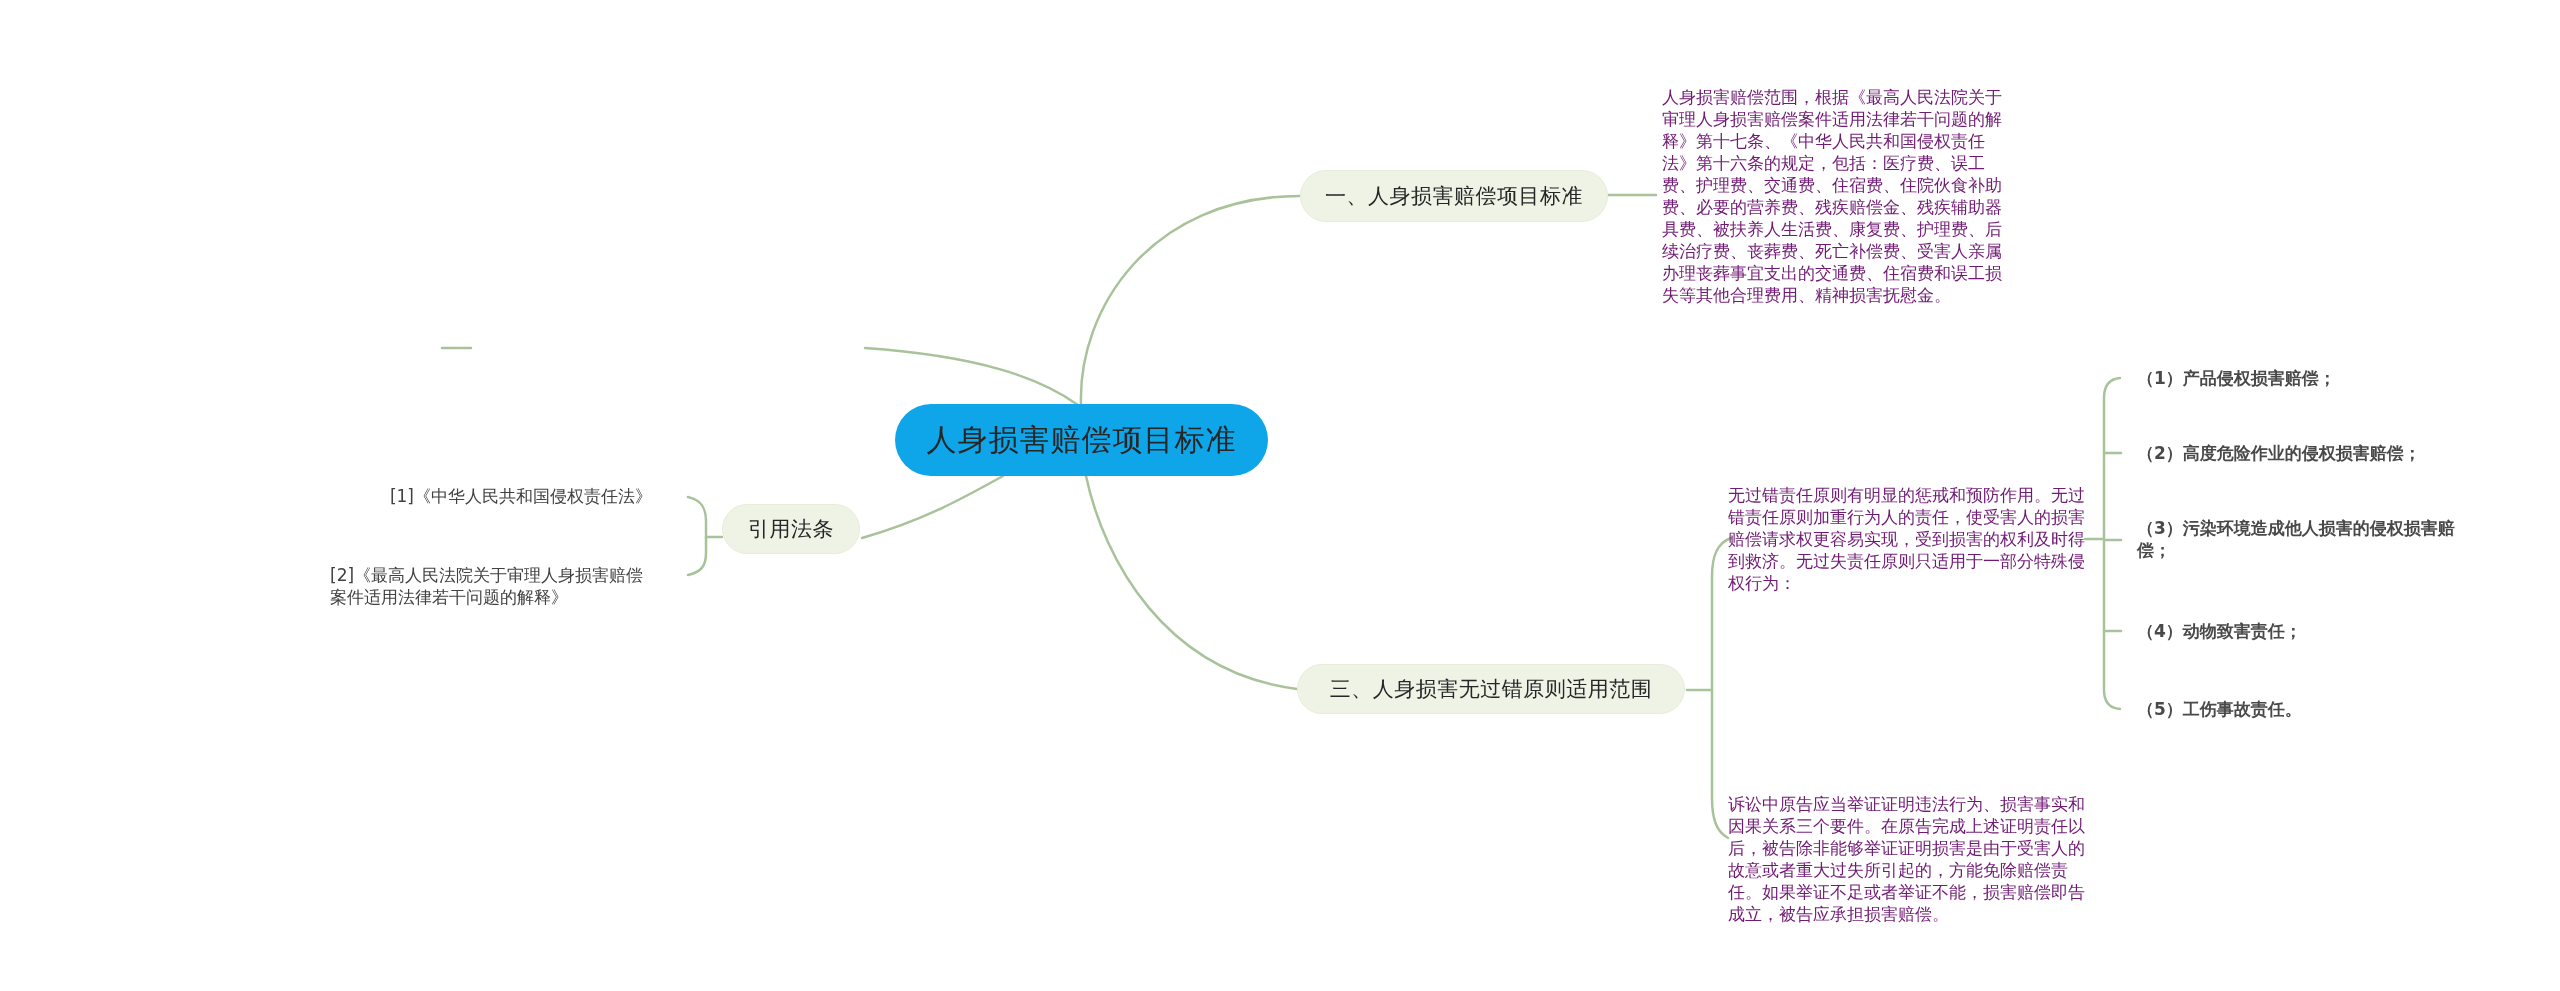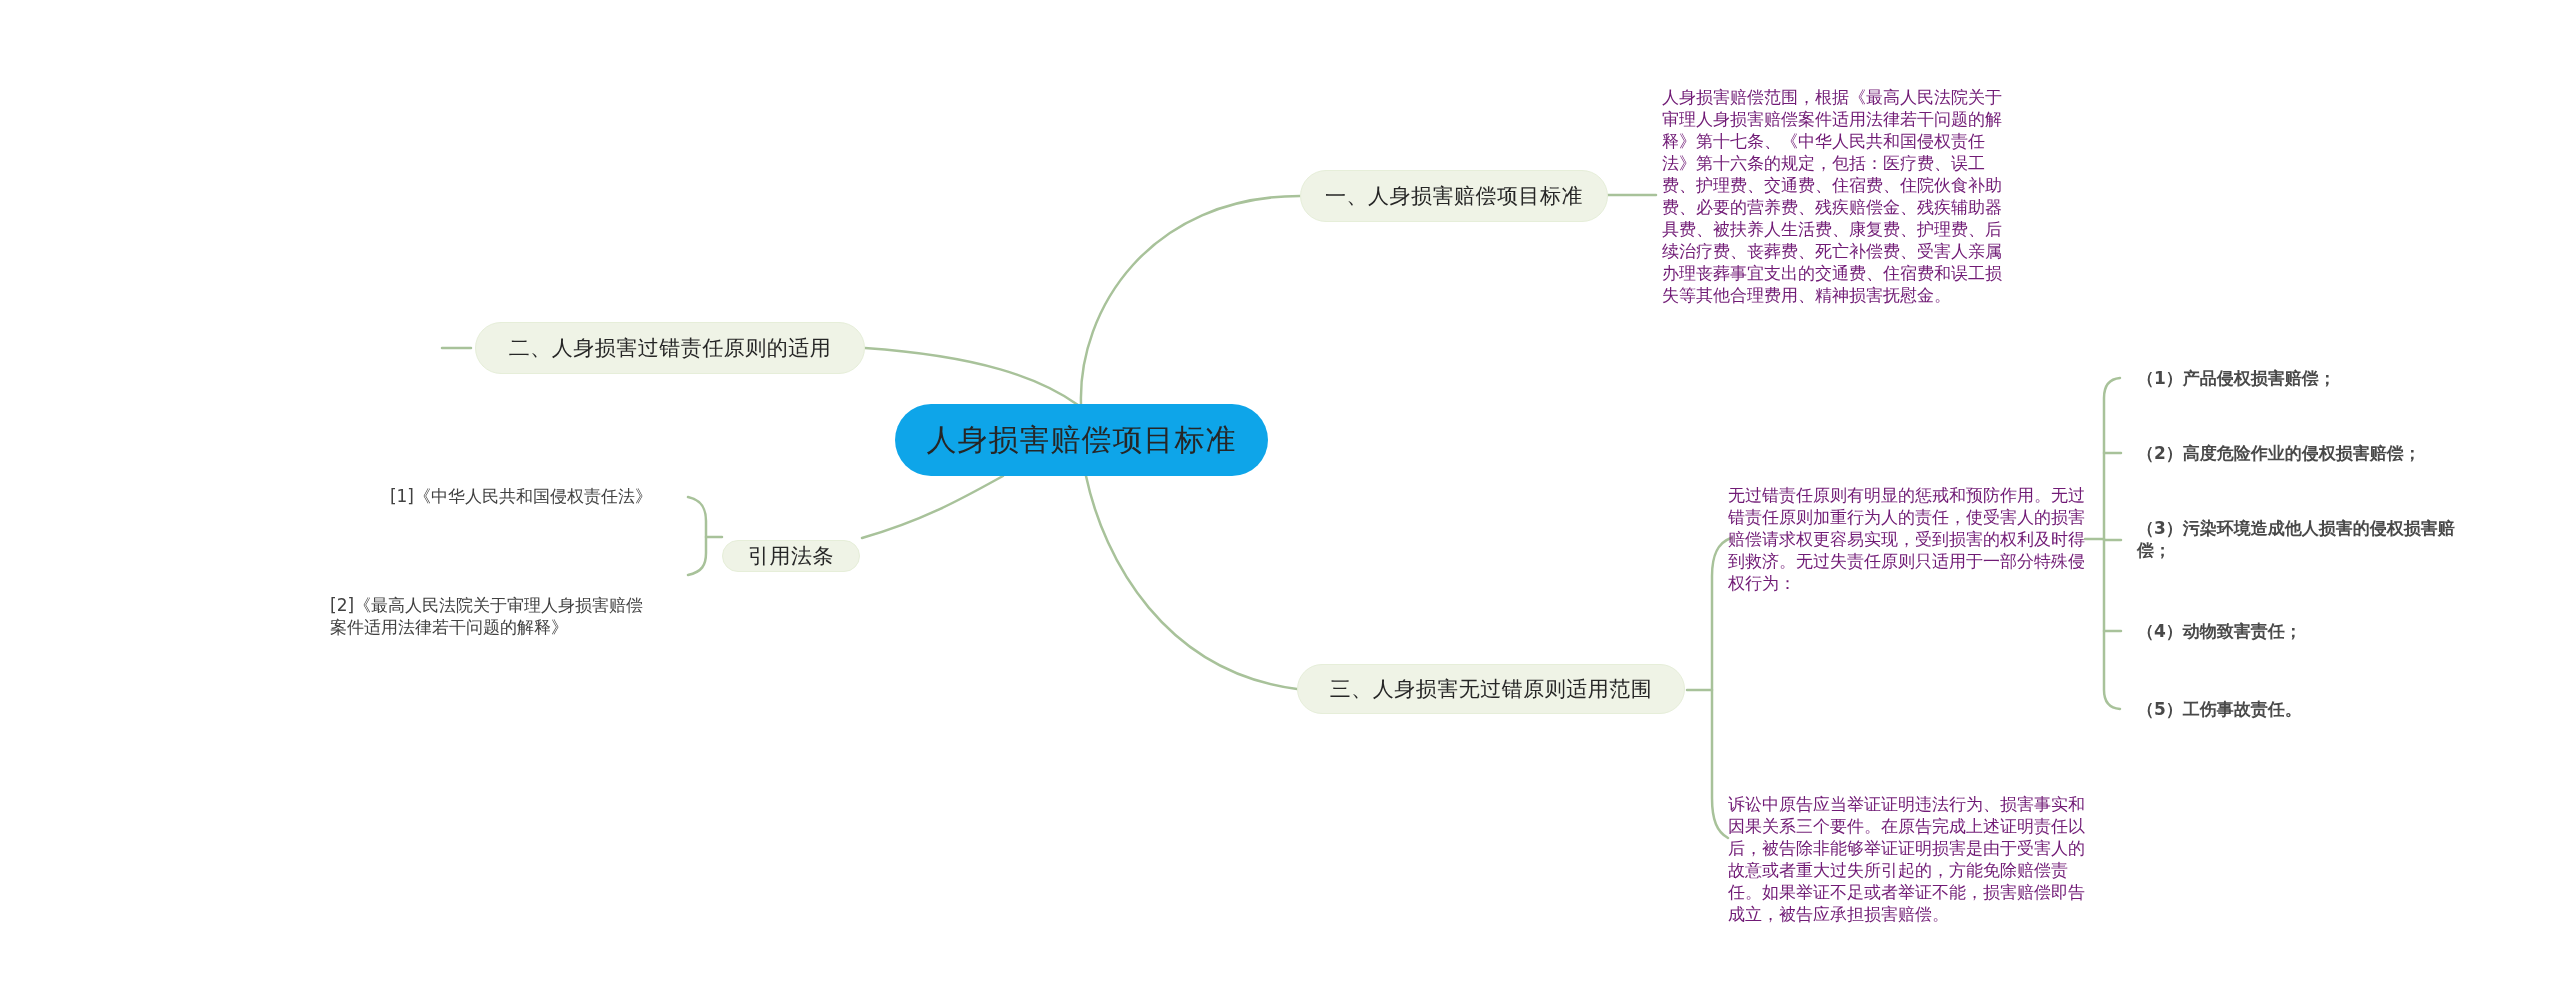--- a/index.html
+++ b/index.html
@@ -51,25 +51,24 @@
     <path d="M2104,453 L2121,453"></path>
     <path d="M2104,540 L2121,540"></path>
     <path d="M2104,631 L2121,631"></path>
   </svg>
 
   <div class="pill central" style="left:895px;top:404px;width:373px;height:72px;">人身损害赔偿项目标准</div>
 
   <div class="pill branch" style="left:1300px;top:170px;width:308px;height:52px;">一、人身损害赔偿项目标准</div>
   <div class="note" style="left:1662px;top:86px;width:352px;">人身损害赔偿范围，根据《最高人民法院关于审理人身损害赔偿案件适用法律若干问题的解释》第十七条、《中华人民共和国侵权责任法》第十六条的规定，包括：医疗费、误工费、护理费、交通费、住宿费、住院伙食补助费、必要的营养费、残疾赔偿金、残疾辅助器具费、被扶养人生活费、康复费、护理费、后续治疗费、丧葬费、死亡补偿费、受害人亲属办理丧葬事宜支出的交通费、住宿费和误工损失等其他合理费用、精神损害抚慰金。</div>
 
-  <div class="pill branch" style="left:475px;top:322px;width:390px;height:52px;">二、人身损害过错责任原则的适用</div>
 
-  <div class="pill branch" style="left:722px;top:540px;width:138px;height:32px;border-radius:25px;">引用法条</div>
+  <div class="pill branch" style="left:722px;top:504px;width:138px;height:50px;border-radius:25px;">引用法条</div>
   <div class="note cite" style="left:330px;top:485px;width:322px;text-align:right;">[1]《中华人民共和国侵权责任法》</div>
-  <div class="note cite" style="left:330px;top:564px;width:322px;margin-top:30px;">[2]《最高人民法院关于审理人身损害赔偿案件适用法律若干问题的解释》</div>
+  <div class="note cite" style="left:330px;top:564px;width:322px;">[2]《最高人民法院关于审理人身损害赔偿案件适用法律若干问题的解释》</div>
 
   <div class="pill branch" style="left:1297px;top:664px;width:388px;height:50px;border-radius:25px;">三、人身损害无过错原则适用范围</div>
   <div class="note" style="left:1728px;top:484px;width:360px;">无过错责任原则有明显的惩戒和预防作用。无过错责任原则加重行为人的责任，使受害人的损害赔偿请求权更容易实现，受到损害的权利及时得到救济。无过失责任原则只适用于一部分特殊侵权行为：</div>
   <div class="note" style="left:1728px;top:793px;width:360px;">诉讼中原告应当举证证明违法行为、损害事实和因果关系三个要件。在原告完成上述证明责任以后，被告除非能够举证证明损害是由于受害人的故意或者重大过失所引起的，方能免除赔偿责任。如果举证不足或者举证不能，损害赔偿即告成立，被告应承担损害赔偿。</div>
 
   <div class="note item" style="left:2137px;top:367px;width:350px;">（1）产品侵权损害赔偿；</div>
   <div class="note item" style="left:2137px;top:442px;width:350px;">（2）高度危险作业的侵权损害赔偿；</div>
   <div class="note item" style="left:2137px;top:517px;width:350px;">（3）污染环境造成他人损害的侵权损害赔偿；</div>
   <div class="note item" style="left:2137px;top:620px;width:350px;">（4）动物致害责任；</div>
   <div class="note item" style="left:2137px;top:698px;width:350px;">（5）工伤事故责任。</div>

